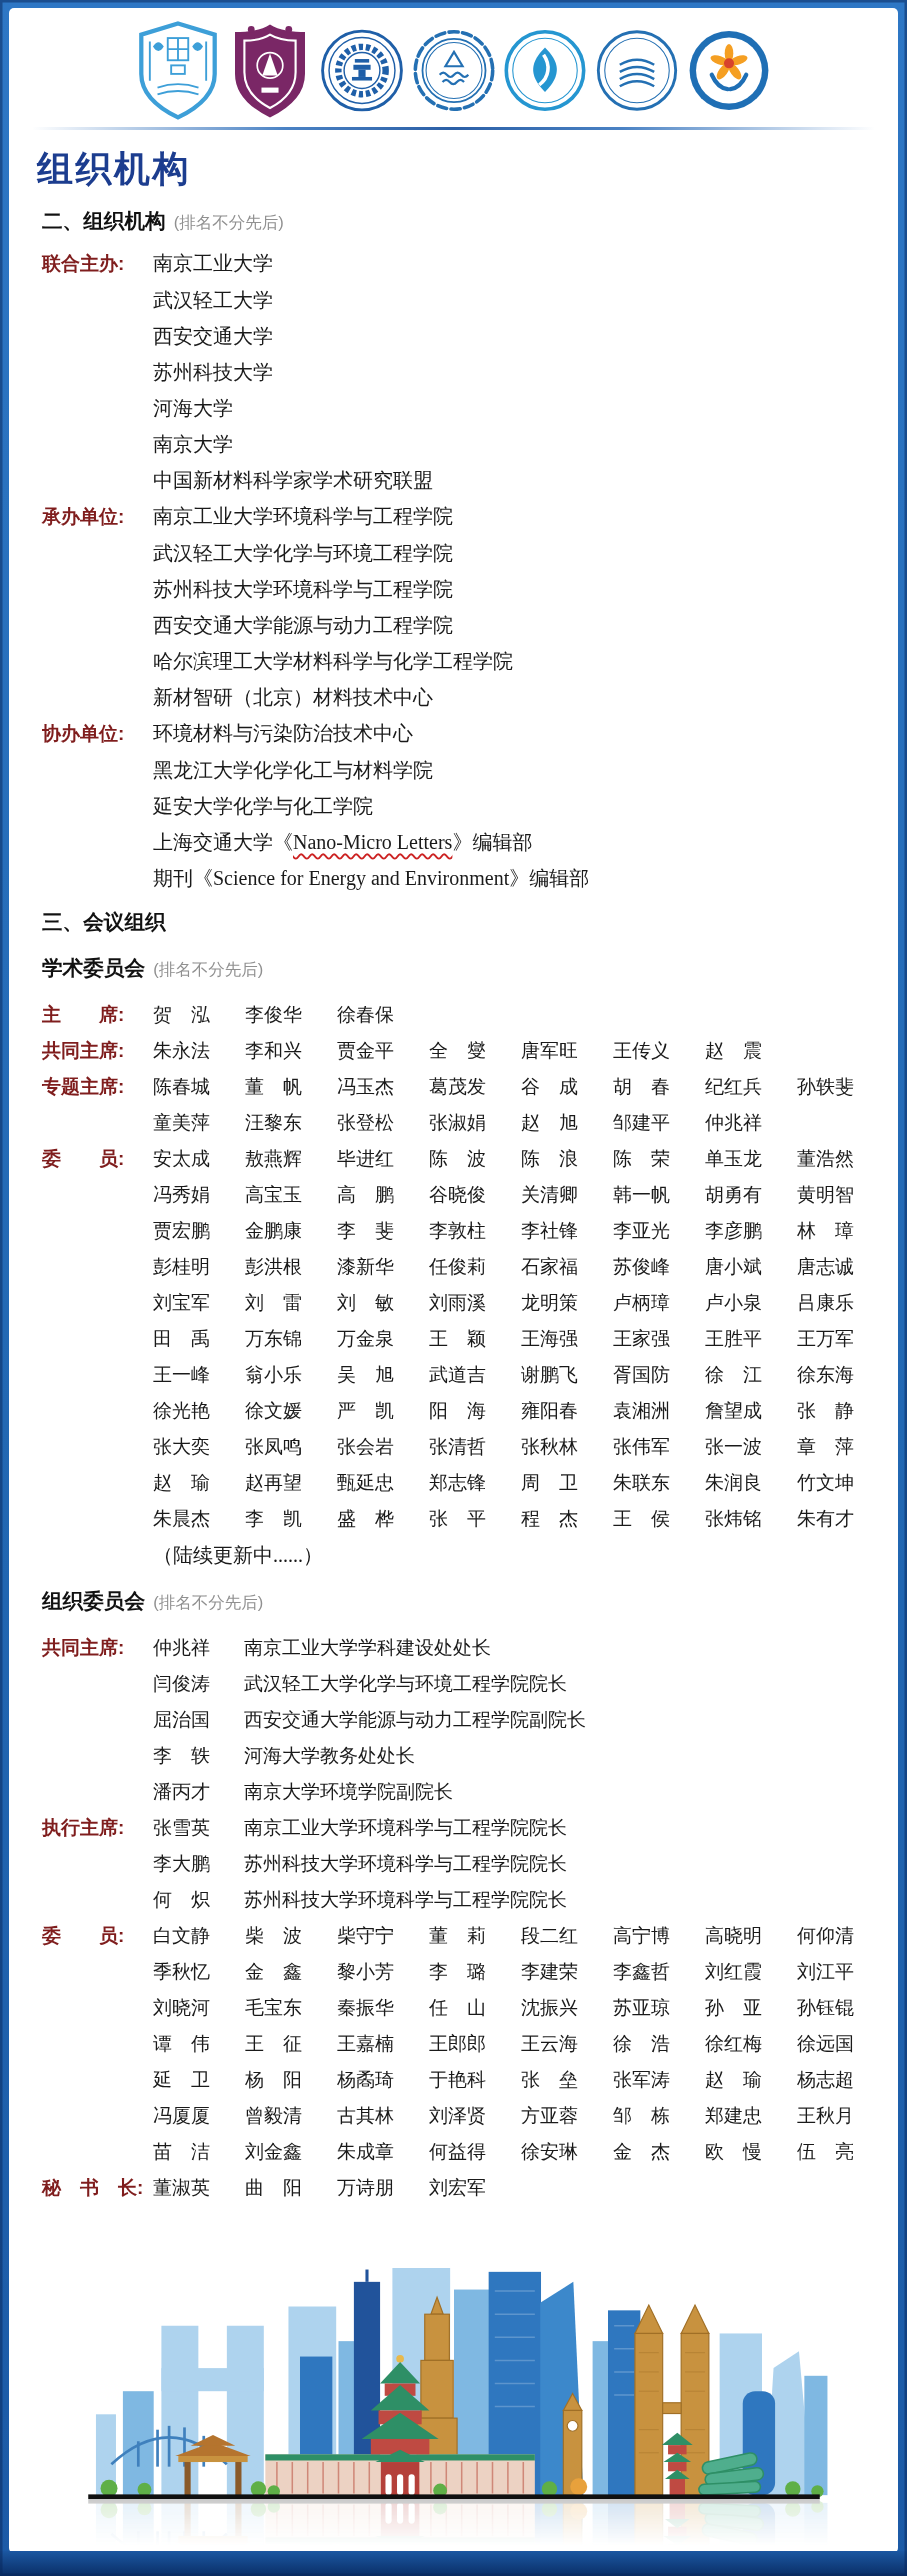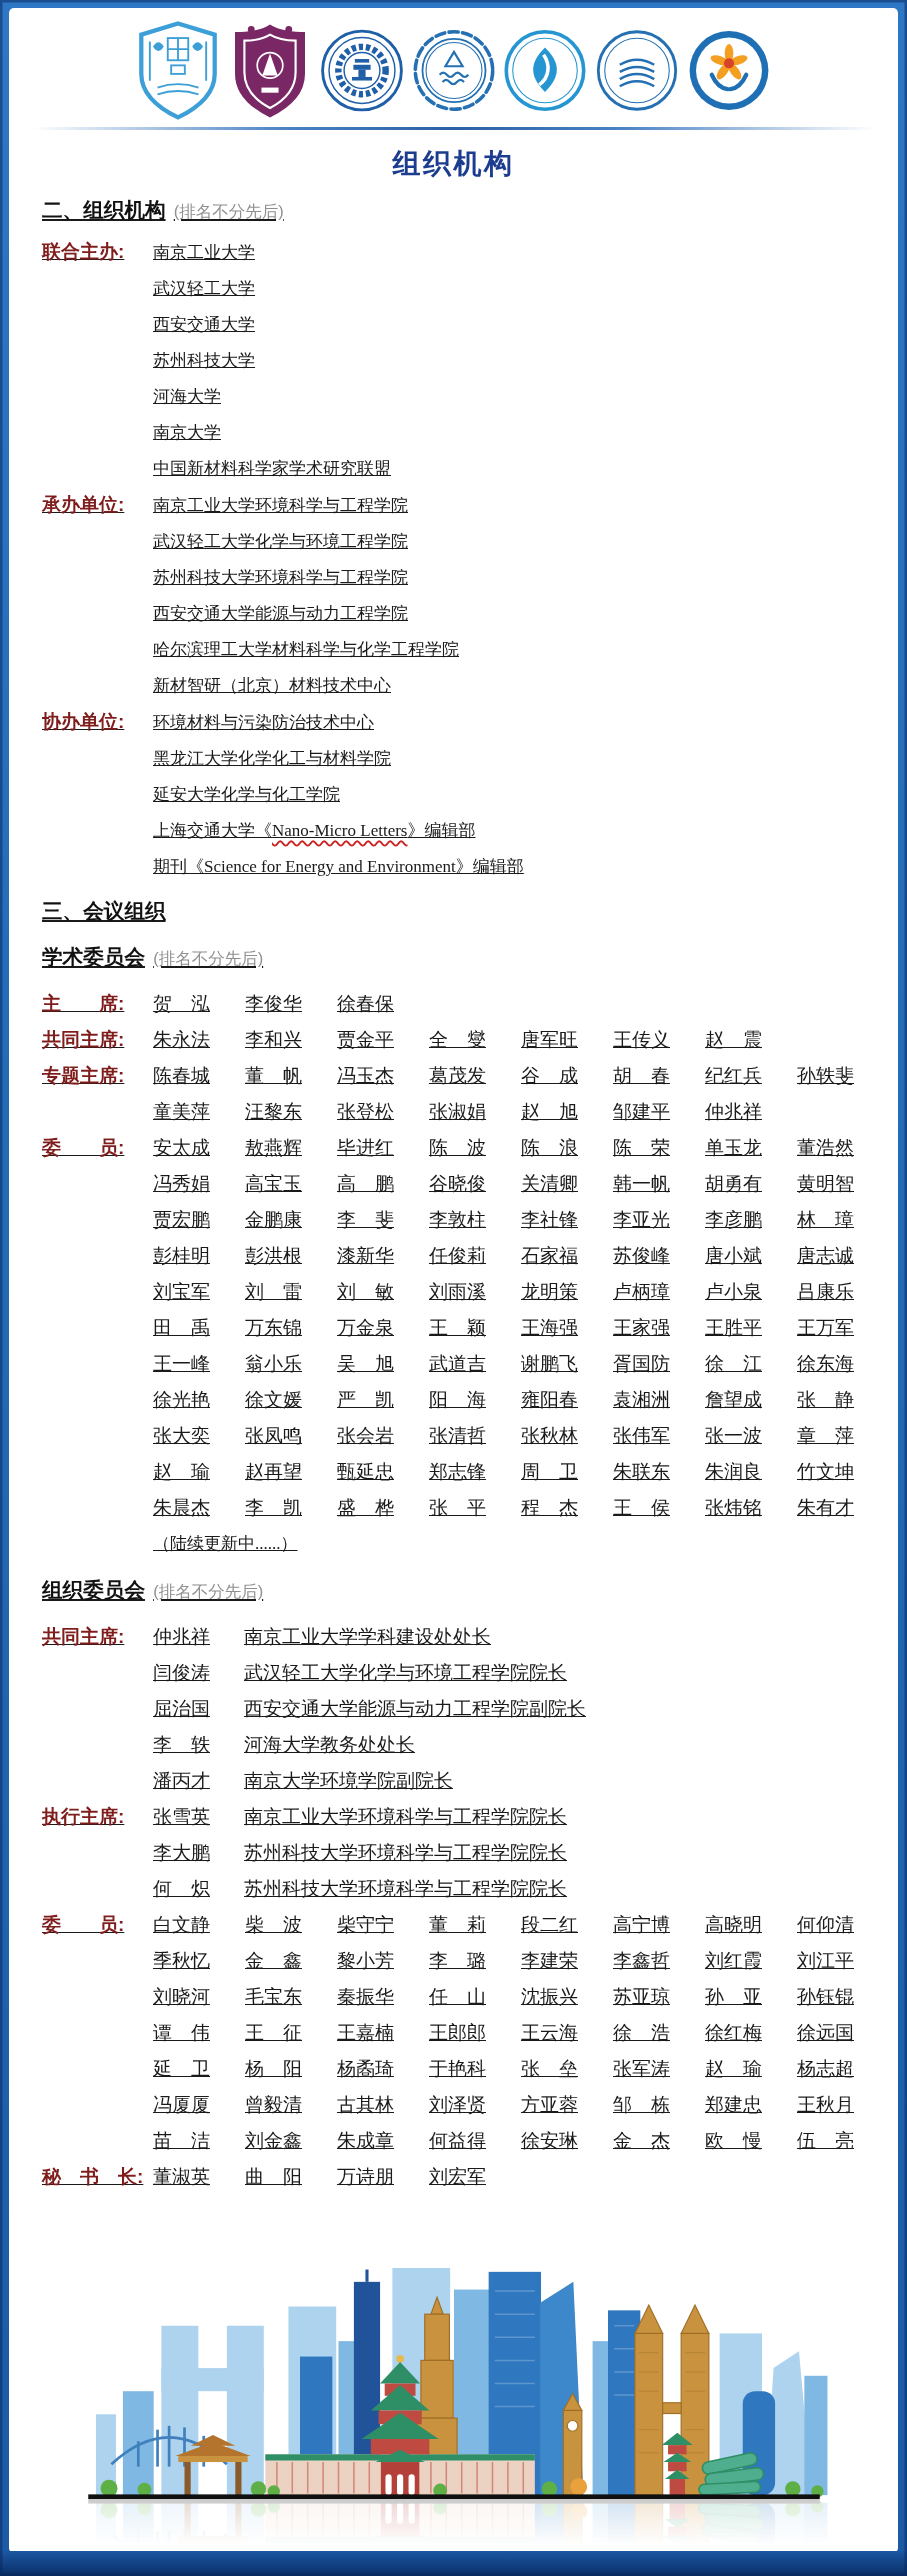--- a/index.html
+++ b/index.html
@@ -16,34 +16,34 @@
     background: #fff; border-radius: 5px; overflow: hidden; }
 
   .logos { display: flex; justify-content: center; align-items: flex-start; gap: 5.8px; margin-top: 13px; height: 101px; }
   .logo { width: 86px; height: 99px; display: flex; align-items: center; justify-content: center; }
   .logo svg { width: 100%; height: 100%; }
 
   .divider { height: 3.3px; margin: 5px 23px 0;
     background: linear-gradient(90deg, rgba(43,95,166,0), #4a82c4 30%, #2b5fa6 50%, #4a82c4 70%, rgba(43,95,166,0));
     border-radius: 1.6px; }
 
-  .page-title { text-align: center; color: #1c3d8f; font-family: "Liberation Sans", sans-serif;
-    font-weight: 700; font-size: 28px; margin: 15px 0 8.2px; letter-spacing: 2.5px; }
-
-  .content { padding: 0 13px 0 33px; color: #1a1a1a; position: relative; z-index: 2; text-decoration: underline; }
+  .page-title { text-align: left; color: #1c3d8f; font-family: "Liberation Sans", sans-serif;
+    font-weight: 700; font-size: 36px; margin: 15px 0 8.2px; letter-spacing: 2.5px; padding-left: 28px; }
+
+  .content { padding: 0 13px 0 33px; color: #1a1a1a; position: relative; z-index: 2; }
 
   .section-heading { font-family: "Liberation Sans", sans-serif; font-weight: 700; font-size: 20.6px;
     line-height: 36px; margin: 8.2px 0 5px; color: #111; }
   .sub-heading { font-family: "Liberation Sans", sans-serif; font-weight: 700; font-size: 20.6px;
     line-height: 36px; margin: 10px 0 10px; color: #111; }
   .note { color: #909090; font-size: 16.5px; font-weight: 400; margin-left: 8.2px; font-family: "Liberation Sans", sans-serif; }
 
   .row { display: flex; align-items: baseline; line-height: 36px; min-height: 36px; }
   .role-label { flex: 0 0 111px; font-family: "Liberation Sans", sans-serif; font-weight: 700; font-size: 19px; color: #7f1d1d; }
-  .inst { font-size: 17px; }
+  .inst { font-size: 20px; }
   .names { display: flex; }
   .pname { flex: 0 0 92px; font-size: 19px; }
   .chair-name { flex: 0 0 91px; font-size: 19px; }
   .chair-title { font-size: 19px; }
 
   .squiggle { text-decoration: underline; text-decoration-style: wavy; text-decoration-color: #cc2222;
     text-decoration-thickness: 1.6px; text-underline-offset: 4.1px; text-align: center; }
 
   .skyline-wrap { position: absolute; left: 0; right: 0; bottom: 0; height: 285px;
     display: flex; flex-direction: column; align-items: center; pointer-events: none; z-index: 1; }

